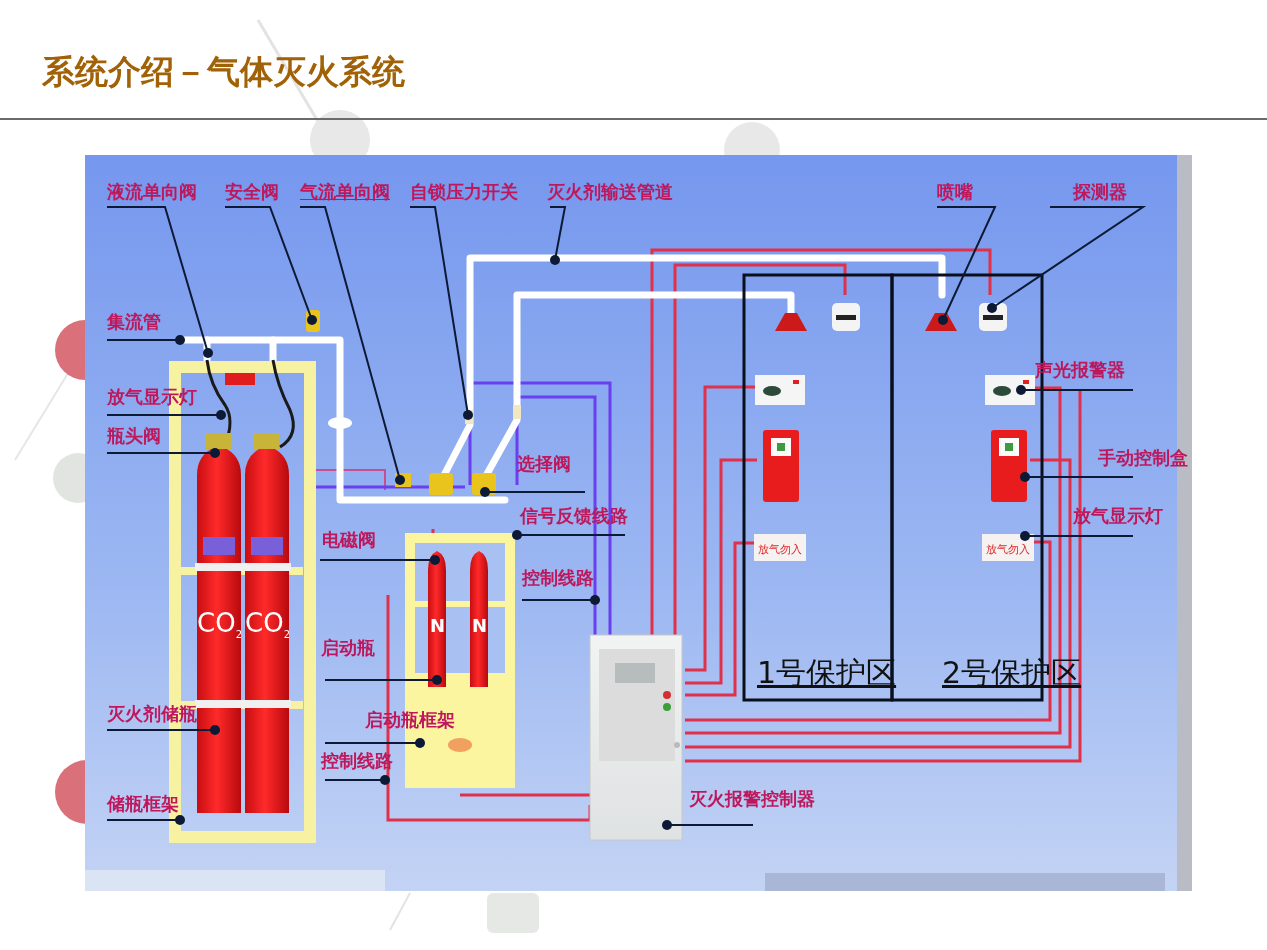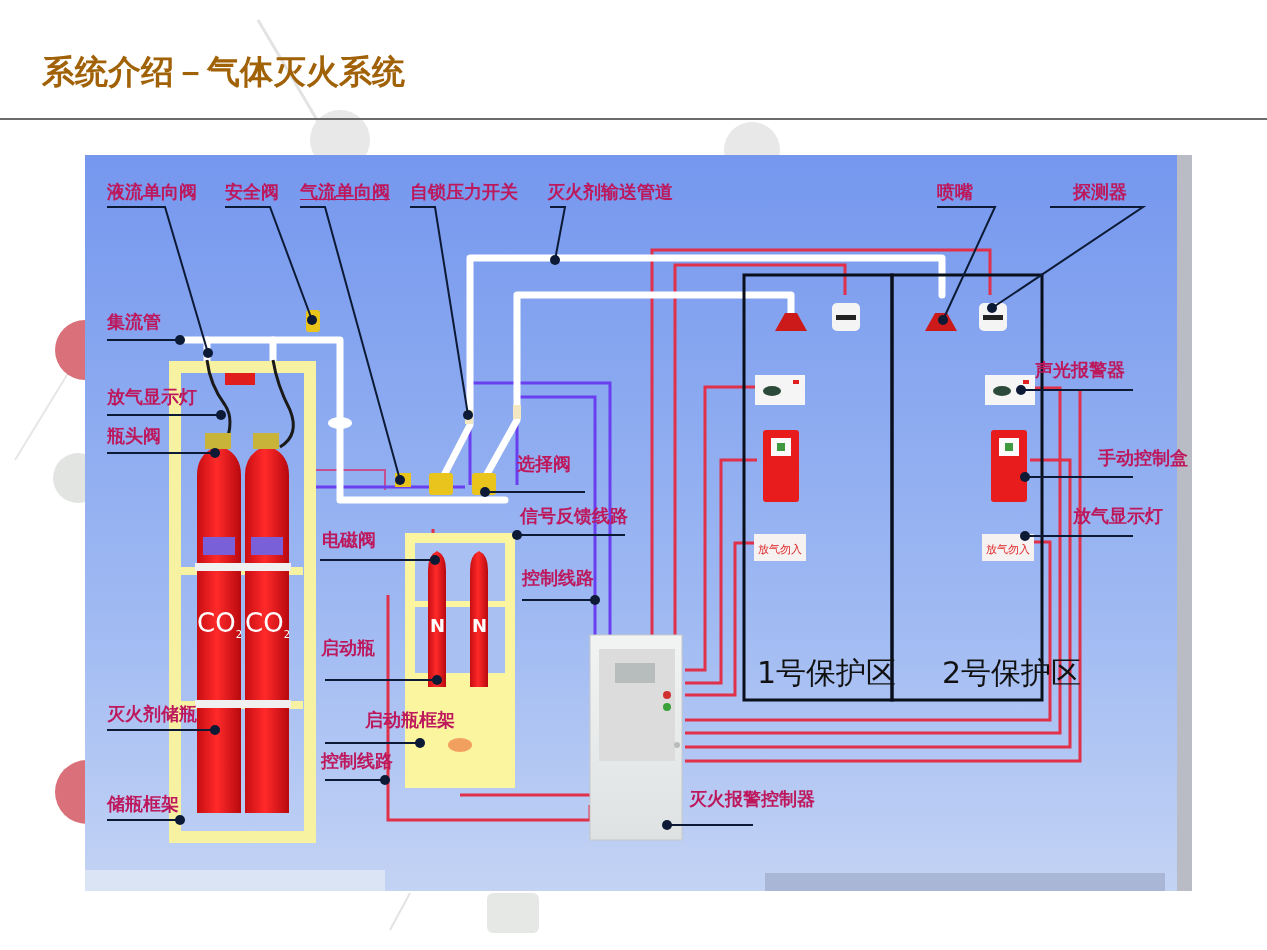--- a/index.html
+++ b/index.html
@@ -18,21 +18,21 @@
   .deco { position:absolute; }
   .diagram-wrap {
     position:absolute; left:85px; top:155px; width:1107px; height:736px;
   }
   .diagram-wrap svg { position:absolute; left:0; top:0; }
   .lbl {
     position:absolute; font-weight:bold; color:#be185d; font-size:18px;
     white-space:nowrap; line-height:1;
   }
   .zone-lbl {
-    position:absolute; font-size:30px; color:#111; white-space:nowrap; line-height:1;
+    position:absolute; font-size:30px; color:#111; white-space:nowrap; line-height:1;text-decoration:underline;
   }
 </style>
 </head>
 <body>
 
 <svg class="deco" width="1267" height="950" style="left:0;top:0;">
   <line x1="258" y1="20" x2="320" y2="125" stroke="#e3e3e3" stroke-width="3"></line>
   <line x1="15" y1="460" x2="70" y2="370" stroke="#e6e6e6" stroke-width="2"></line>
   <line x1="390" y1="930" x2="410" y2="893" stroke="#e3e3e3" stroke-width="2"></line>
   <circle cx="85" cy="350" r="30" fill="#d9707a"></circle>

